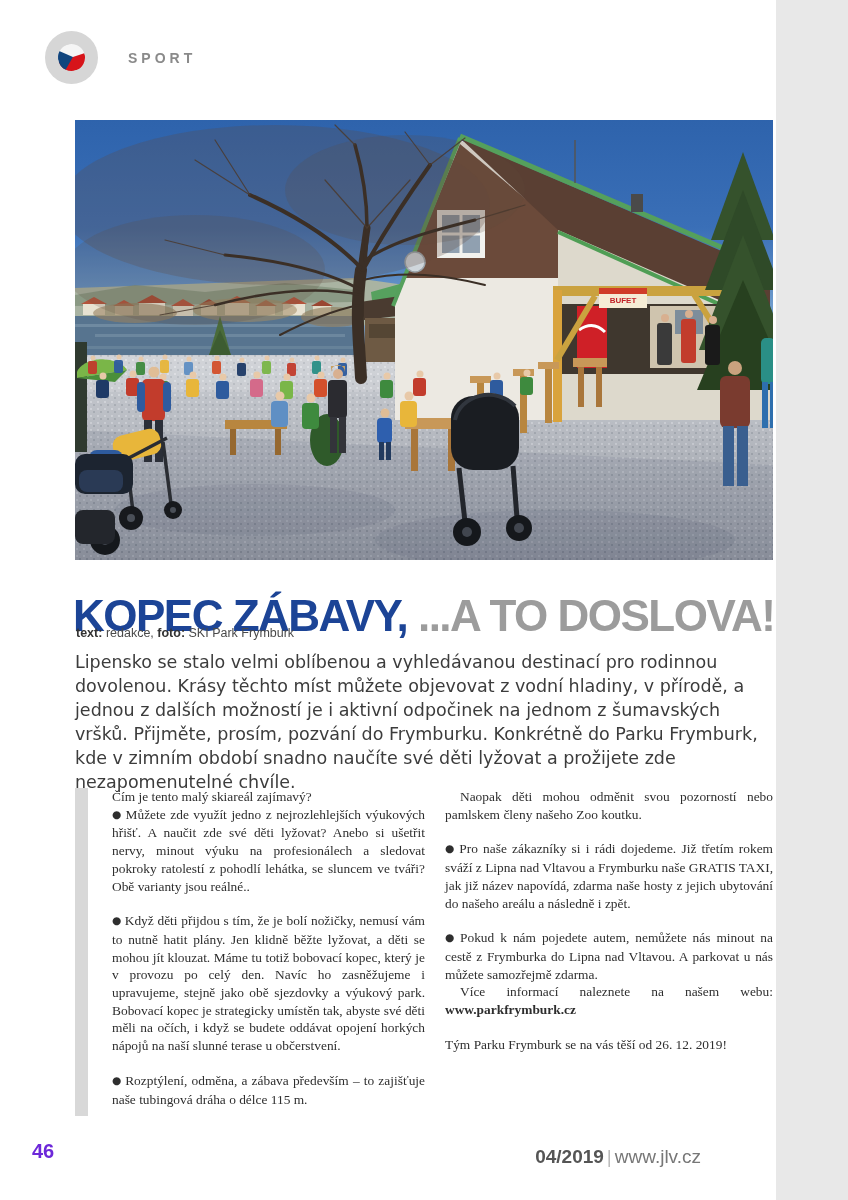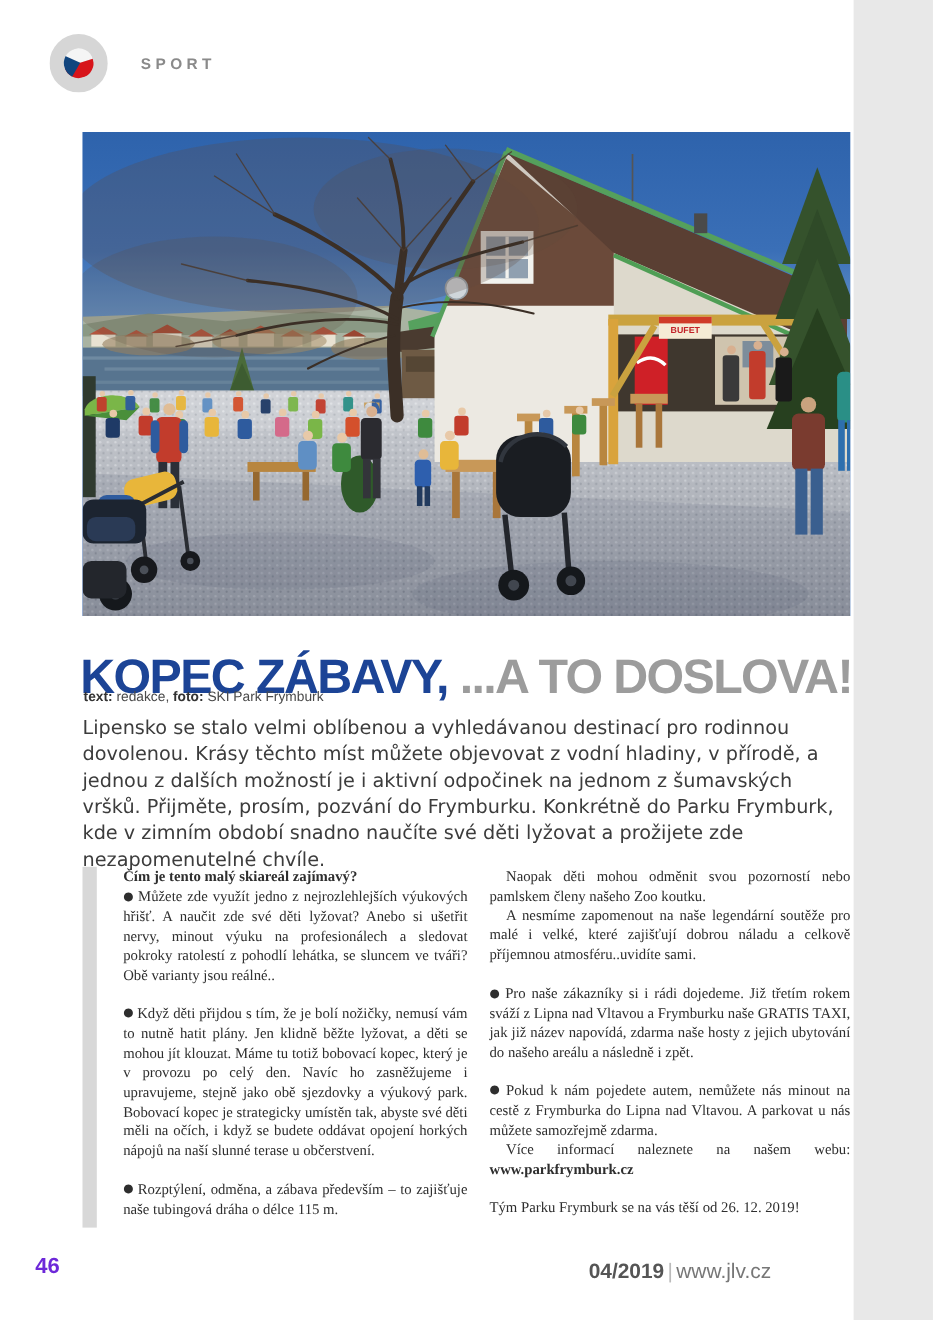--- a/index.html
+++ b/index.html
@@ -23,21 +23,21 @@
   .lead{position:absolute;left:75px;top:650px;width:700px;margin:0;
         font-family:"DejaVu Sans",sans-serif;font-size:17.5px;line-height:24px;color:#3c3c3c;font-weight:500;}
   
   .columns{position:absolute;left:75px;top:788px;width:698px;display:flex;
            font-family:"Liberation Serif",serif;font-size:13.4px;line-height:17.7px;color:#2e2e2e;}
   .col-left{width:350px;display:flex;}
   .vbar{width:13px;height:328px;background:#d8d8d8;flex:none;}
   .col-left-text{margin-left:24px;flex:1;}
   .col-right{width:328px;margin-left:20px;}
   .columns p{margin:0;text-align:justify;}
-  .col-heading{font-weight:bold;text-align:center;}
+  .col-heading{font-weight:normal;text-align:center;}
   .gap{margin-top:17px !important;}
   .indent{text-indent:15px;}
   .bullet{font-family:"DejaVu Sans",sans-serif;font-size:0.80em;margin-right:3px;position:relative;top:-1px;}
   .url-bold{font-weight:bold;}
   
   .pagenum{position:absolute;left:32px;top:1140px;font-size:20px;font-weight:bold;color:#6d28d9;}
   .footer-right{position:absolute;right:75px;top:1146px;font-size:19px;color:#777;}
   .footer-right .issue{font-weight:bold;color:#555;}
   .footer-right .sep{color:#bbb;padding:0 3px;}
 </style>
@@ -386,21 +386,20 @@
       <div class="vbar"></div>
       <div class="col-left-text">
         <p class="col-heading">Čím je tento malý skiareál zajímavý?</p>
         <p><span class="bullet">●</span><span>Můžete zde využít jedno z nejrozlehlejších výukových hřišť. A naučit zde své děti lyžovat? Anebo si ušetřit nervy, minout výuku na profesionálech a sledovat pokroky ratolestí z pohodlí lehátka, se sluncem ve tváři? Obě varianty jsou reálné..</span></p>
         <p class="gap"><span class="bullet">●</span><span>Když děti přijdou s tím, že je bolí nožičky, nemusí vám to nutně hatit plány. Jen klidně běžte lyžovat, a děti se mohou jít klouzat. Máme tu totiž bobovací kopec, který je v provozu po celý den. Navíc ho zasněžujeme i upravujeme, stejně jako obě sjezdovky a výukový park. Bobovací kopec je strategicky umístěn tak, abyste své děti měli na očích, i když se budete oddávat opojení horkých nápojů na naší slunné terase u občerstvení.</span></p>
         <p class="gap"><span class="bullet">●</span><span>Rozptýlení, odměna, a zábava především – to zajišťuje naše tubingová dráha o délce 115 m.</span></p>
       </div>
     </div>
     <div class="col-right">
       <p class="indent">Naopak děti mohou odměnit svou pozorností nebo pamlskem členy našeho Zoo koutku.</p>
-      <p class="indent">A nesmíme zapomenout na naše legendární soutěže pro malé i velké, které zajišťují dobrou náladu a celkově příjemnou atmosféru..uvidíte sami.</p>
       <p class="gap"><span class="bullet">●</span><span>Pro naše zákazníky si i rádi dojedeme. Již třetím rokem sváží z Lipna nad Vltavou a Frymburku naše GRATIS TAXI, jak již název napovídá, zdarma naše hosty z jejich ubytování do našeho areálu a následně i zpět.</span></p>
       <p class="gap"><span class="bullet">●</span><span>Pokud k nám pojedete autem, nemůžete nás minout na cestě z Frymburka do Lipna nad Vltavou. A parkovat u nás můžete samozřejmě zdarma.</span></p>
       <p class="indent"><span>Více informací naleznete na našem webu: </span><span class="url-bold">www.parkfrymburk.cz</span></p>
       <p class="gap">Tým Parku Frymburk se na vás těší od 26. 12. 2019!</p>
     </div>
   </div>
 
   <span class="pagenum">46</span>
   <span class="footer-right">
     <span class="issue">04/2019</span><span class="sep">|</span><span>www.jlv.cz</span>

